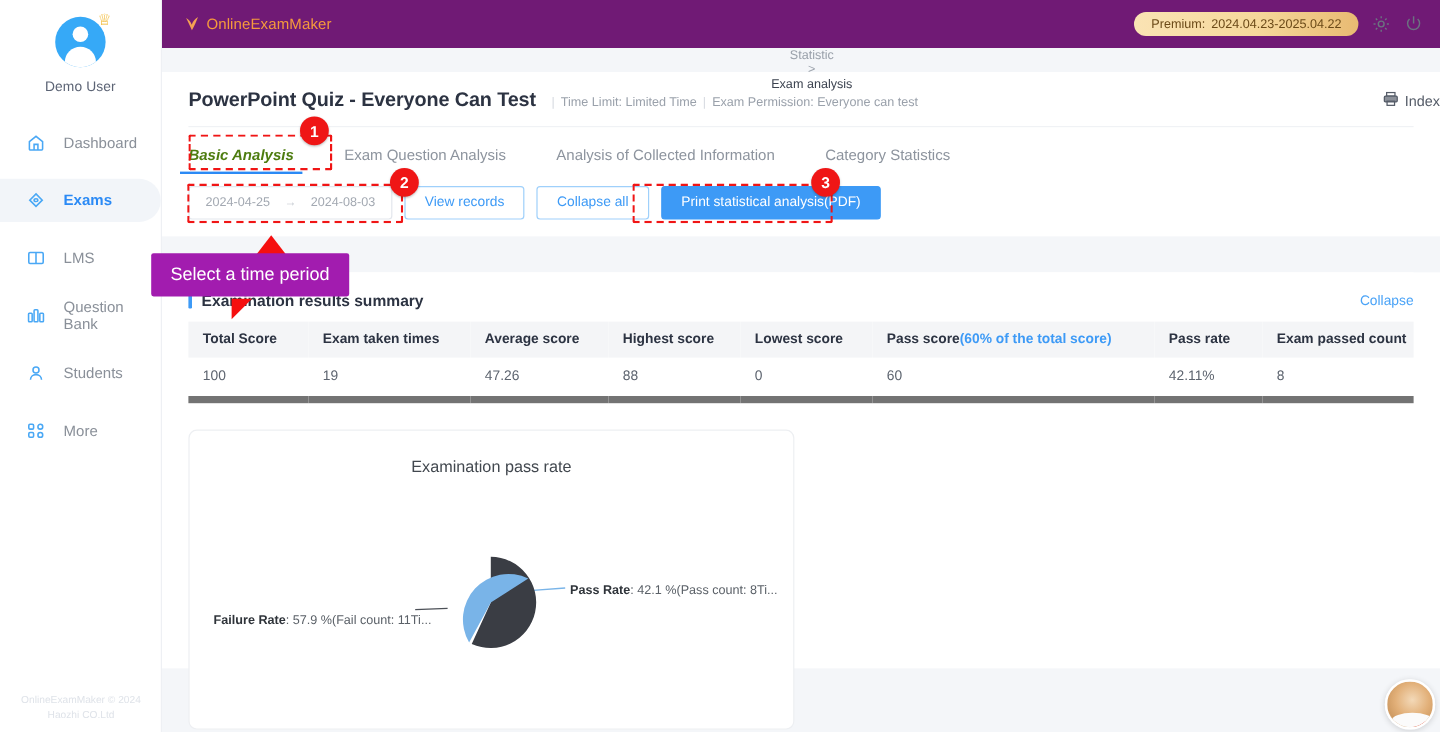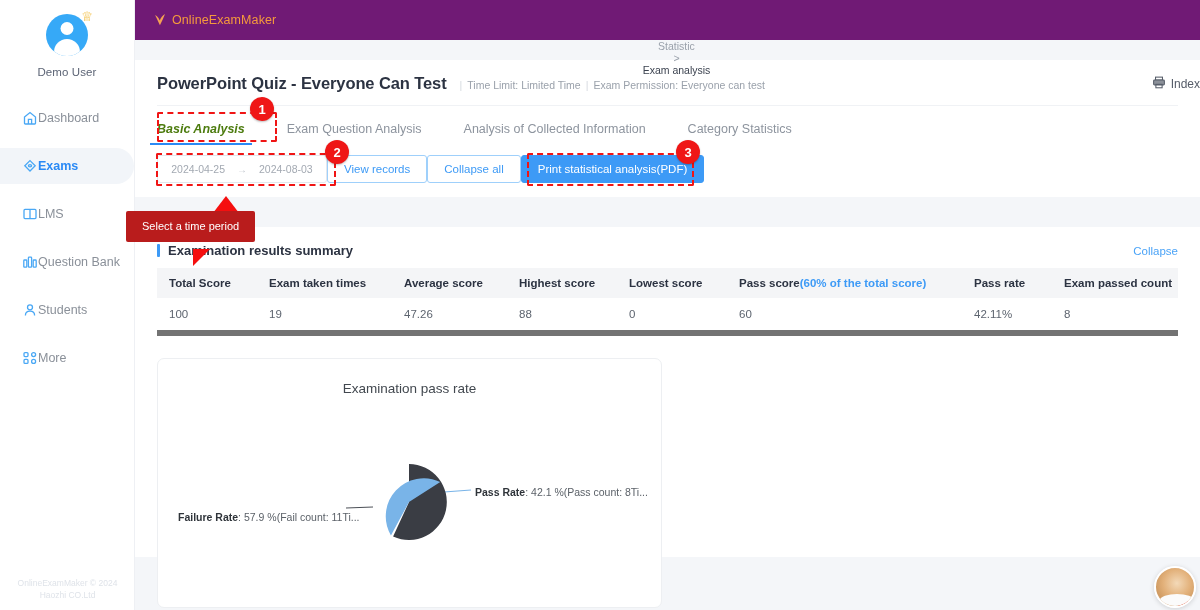--- a/index.html
+++ b/index.html
@@ -38,26 +38,25 @@
   }
   .crown {
     position: absolute; right: -5px; top: -4px;
     font-size: 13px; line-height: 1; color: #f0b323;
   }
   .user-name {
     margin-top: 6px; font-size: 11.5px; color: #5c6475; letter-spacing: .1px;
   }
   .nav { margin-top: 22px; }
   .nav-item {
-    display: flex; align-items: center; gap: 0;
+    display: flex; align-items: center; gap: 15px;
     height: 36px; padding-left: 22px;
     font-size: 12.5px; color: #8a9099;
     margin-bottom: 12px; cursor: pointer;
     position: relative;
-    text-align: center;
   }
   .nav-item.active {
     background: #f2f5f9;
     border-radius: 0 18px 18px 0;
     color: #2b8af5; font-weight: bold;
   }
   .nav-ico { width: 16px; height: 16px; flex: 0 0 16px; color: #4aa8f5; display: block; }
   .nav-ico svg { display: block; width: 16px; height: 16px; }
   .footer-note {
     position: absolute; bottom: 8px; left: 0; width: 135px;
@@ -116,21 +115,21 @@
   .tab {
     font-size: 12.5px; color: #8d949e; padding: 6px 0 9px; cursor: pointer;
     margin-right: 42px; position: relative; white-space: nowrap;
   }
   .tab.active { color: #4d7c0f; font-weight: bold; font-style: italic; }
   .tab.active::after {
     content: ""; position: absolute; left: -7px; right: -7px; bottom: 0;
     height: 2px; background: #2b8af5;
   }
 
-  .toolbar { display: flex; align-items: center; gap: 0; padding: 10px 0 14px; }
+  .toolbar { display: flex; align-items: center; gap: 10px; padding: 10px 0 14px; }
   .daterange {
     width: 170px; height: 28px; border: 1px solid #e3e7ed; border-radius: 3px;
     display: flex; align-items: center; justify-content: center; gap: 12px;
     font-size: 10.5px; color: #a3a9b2; background: #fff;
     cursor: pointer;
   }
   .daterange .arrow { color: #c3c8cf; font-size: 10px; }
   .btn {
     height: 28px; padding: 0 16px; border-radius: 3px; font-size: 11.5px;
     display: flex; align-items: center; cursor: pointer; white-space: nowrap;
@@ -186,21 +185,21 @@
     position: absolute; border: 2px dashed #f01515; border-radius: 2px;
   }
   .badge {
     position: absolute; width: 24px; height: 24px; border-radius: 50%;
     background: #ef1616; color: #fff; font-size: 13px; font-weight: bold;
     display: flex; align-items: center; justify-content: center;
     box-shadow: 0 1px 2px rgba(0,0,0,.25);
   }
   .callout {
     position: absolute; left: 126px; top: 211px;
-    background: #b91c1c; color: #fff; font-size: 11px;
+    background: #a21caf; color: #fff; font-size: 15px;
     padding: 9px 16px 10px; border-radius: 2px; white-space: nowrap;
   }
   .callout-tail {
     position: absolute; left: 213px; top: 196px;
     width: 0; height: 0;
     border-left: 13px solid transparent;
     border-right: 13px solid transparent;
     border-bottom: 17px solid #f50f0f;
   }
   .callout-tail2 {
@@ -312,20 +311,37 @@
   <section class="main">
 
     <header class="topbar">
       <div class="brand">
         <span class="brand-mark">
           <svg viewBox="0 0 16 17" width="15" height="16">
             <path d="M2.2 3.2c2.4 1.1 4 3.2 5 5.9 1.1-3.1 3-5.4 5.6-6.9-1.5 3.9-3.2 7.9-5.4 11.9C6 11.2 4.2 7 2.2 3.2z" fill="#f5a253"></path>
           </svg>
         </span>
         <span class="brand-text">OnlineExamMaker</span>
+      </div>
+      <div class="top-right">
+        <div class="premium-pill">
+          <span class="pl">Premium:</span><span>2024.04.23-2025.04.22</span>
+        </div>
+        <span class="icon-btn">
+          <svg width="16" height="16" viewBox="0 0 16 16" fill="none" stroke="#6b7280" stroke-width="1.2">
+            <circle cx="8" cy="8" r="2.4"></circle>
+            <path d="M8 1.6v1.7M8 12.7v1.7M14.4 8h-1.7M3.3 8H1.6M12.5 3.5l-1.2 1.2M4.7 11.3l-1.2 1.2M12.5 12.5l-1.2-1.2M4.7 4.7L3.5 3.5"></path>
+          </svg>
+        </span>
+        <span class="icon-btn">
+          <svg width="16" height="16" viewBox="0 0 16 16" fill="none" stroke="#6b7280" stroke-width="1.2">
+            <path d="M4.6 3.9a5 5 0 1 0 6.8 0"></path>
+            <path d="M8 1.5v6"></path>
+          </svg>
+        </span>
       </div>
     </header>
 
     <div class="breadcrumb">
       <span>Statistic</span>
       <span class="sep">&gt;</span>
       <span class="cur">Exam analysis</span>
     </div>
 
     <div class="panel">

